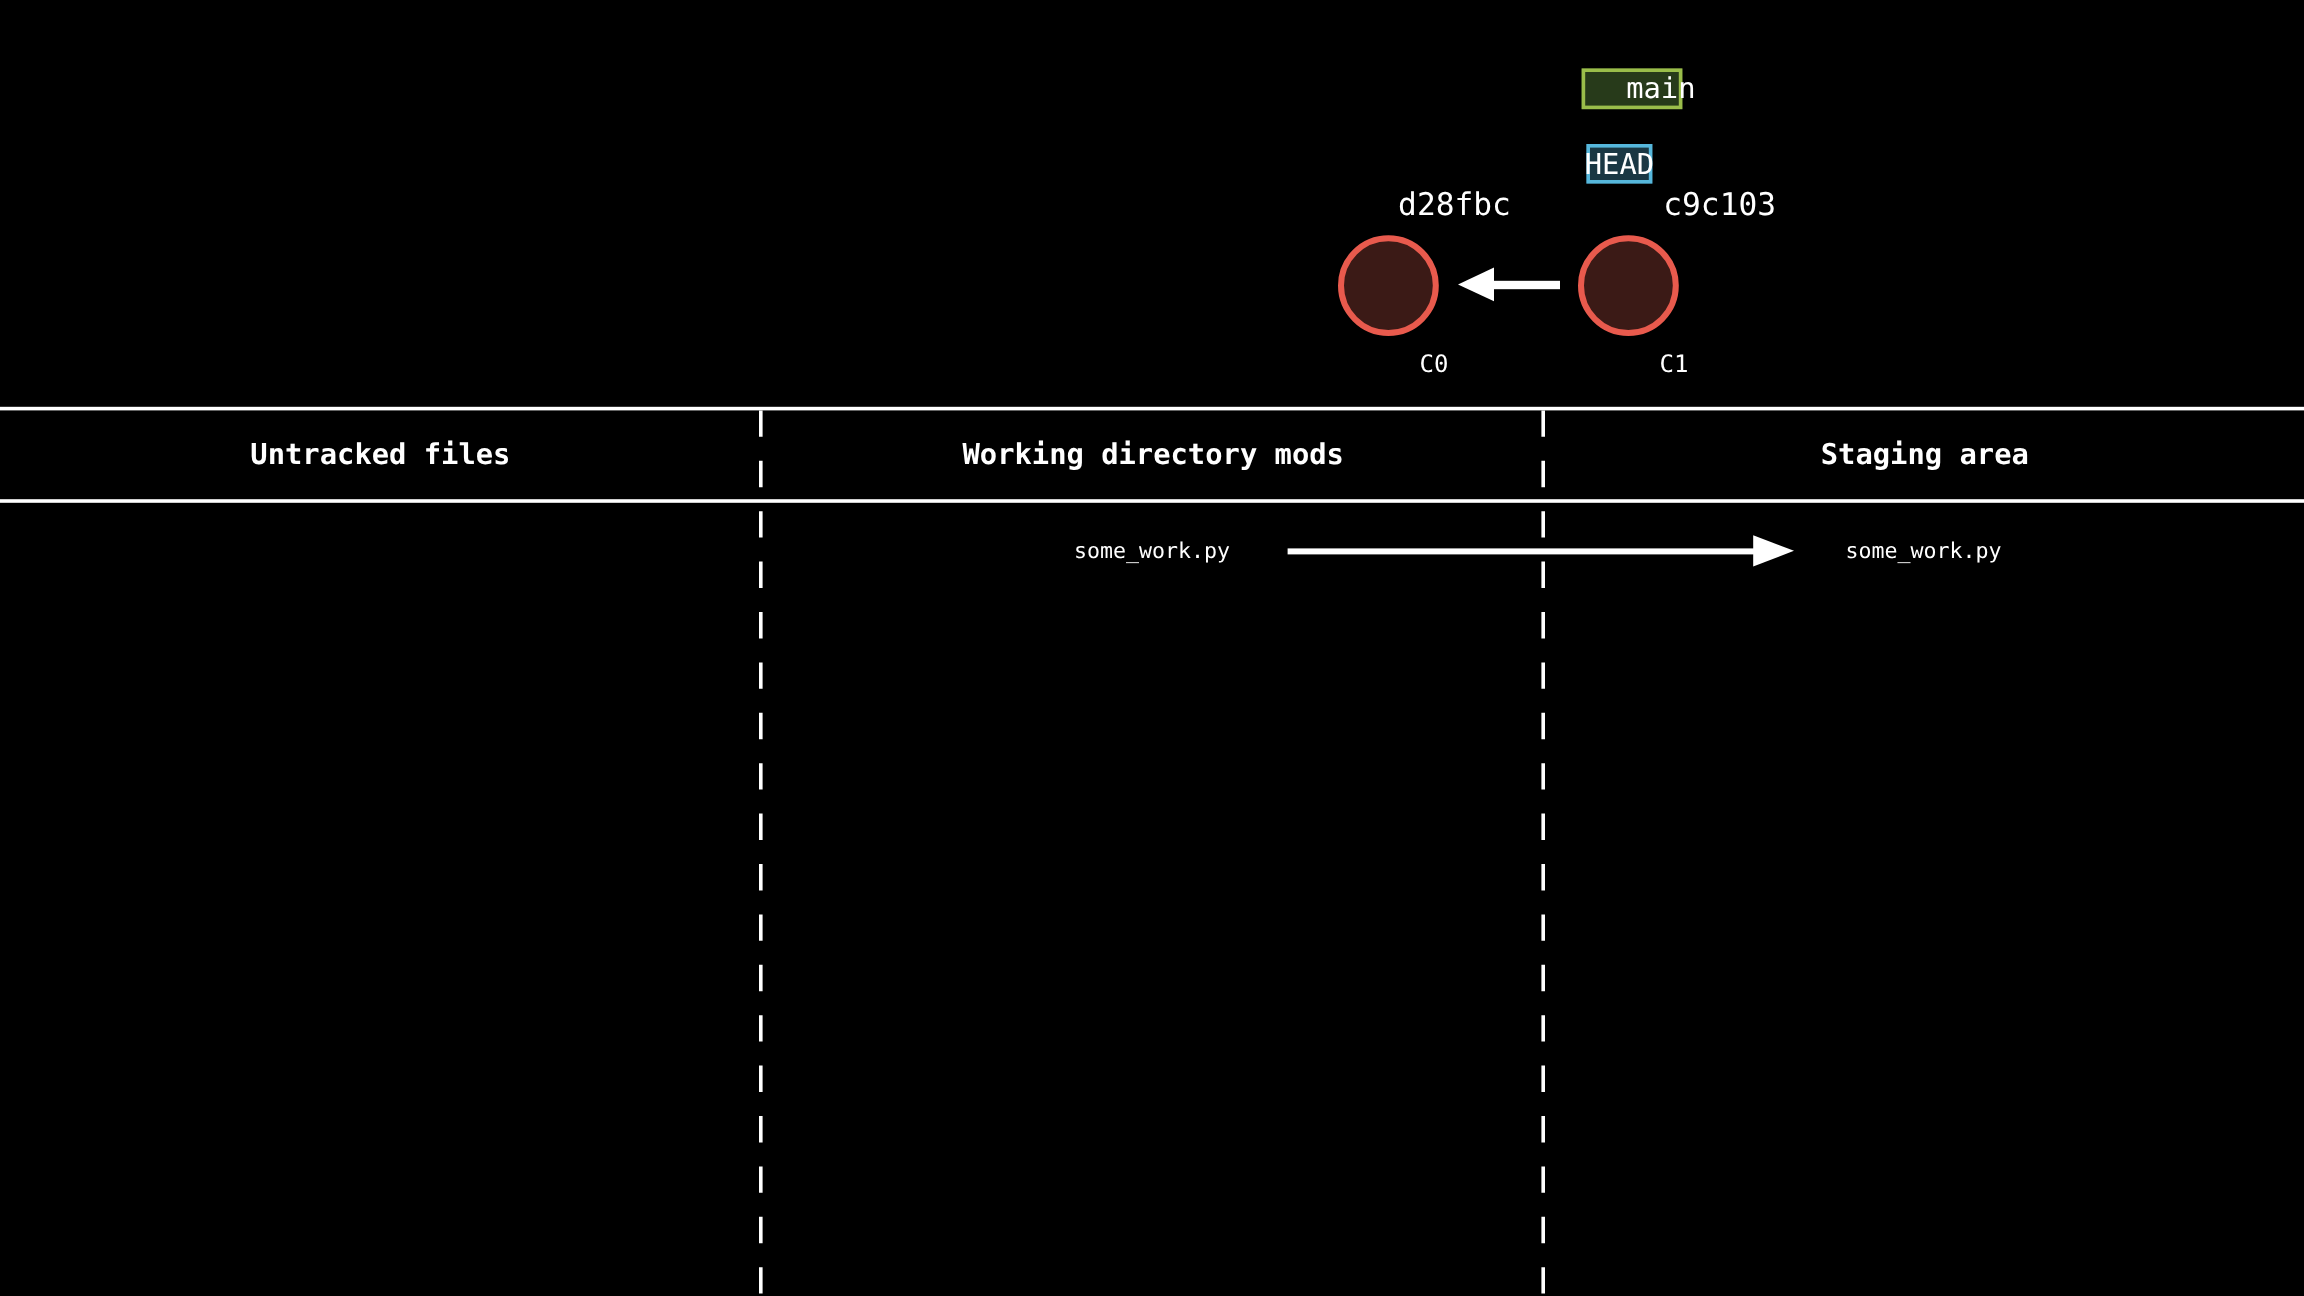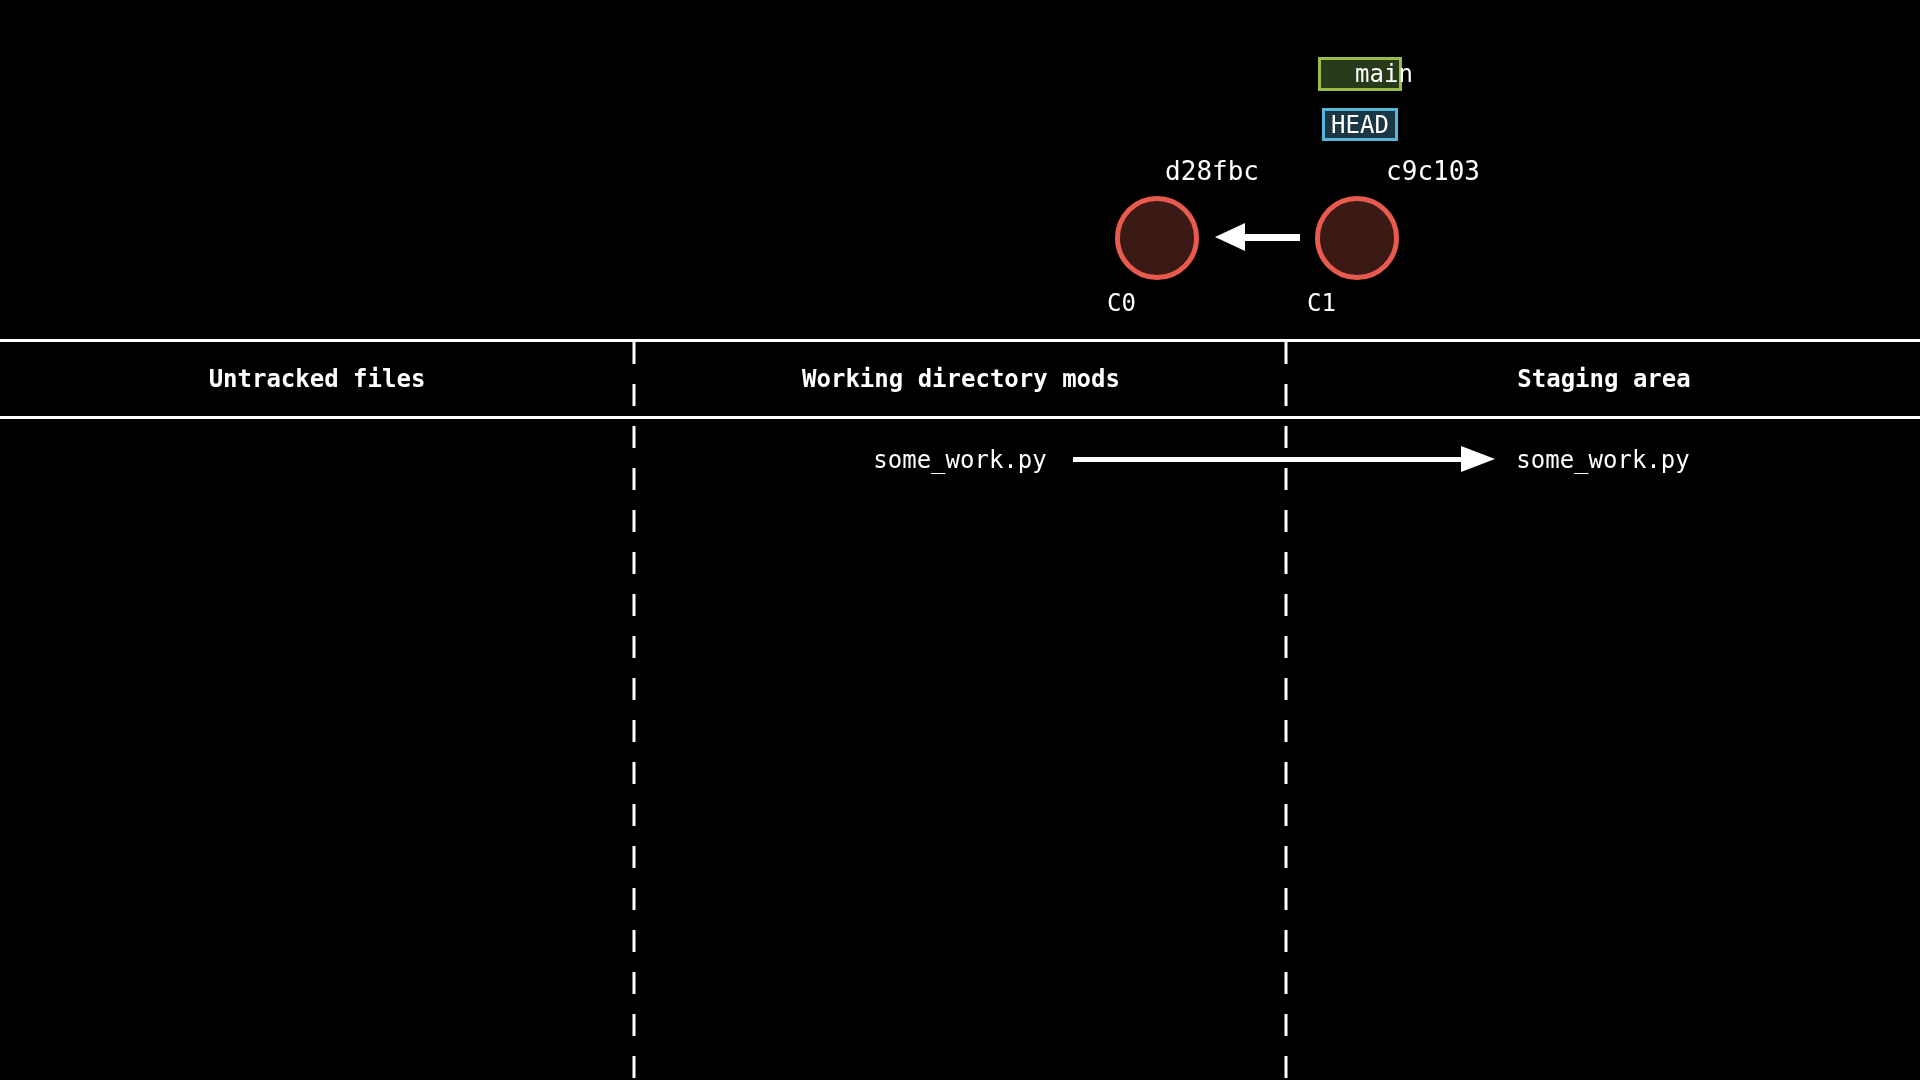--- a/index.html
+++ b/index.html
@@ -28,41 +28,41 @@
     display: flex; align-items: center; justify-content: center;
     font-size: 24px; line-height: 1;
   }
   .badge-main {
     left: 1318px; top: 57px; width: 84px; height: 34px;
     border: 3px solid var(--branch_border);
     background: var(--branch_bg);
     padding-left: 48px;
   }
   .badge-head {
-    left: 1322px; top: 108px; width: 76px; height: 33px;
+    left: 1322px; top: 120px; width: 55px; height: 33px;
     border: 3px solid var(--head_border);
     background: var(--head_bg);
   }
   .hash-label {
     position: absolute; width: 200px; text-align: right;
     font-size: 26px; line-height: 30px; top: 156px;
   }
   .hash-c0 { left: 1059px; }
   .hash-c1 { left: 1280px; }
   .commit-circle {
     position: absolute; width: 84px; height: 84px; top: 196px;
     border: 5px solid var(--commit_border);
     background: var(--commit_fill);
     border-radius: 50%;
   }
   .circle-c0 { left: 1115px; }
   .circle-c1 { left: 1315px; }
   .commit-name {
-    position: absolute; width: 100px; text-align: left;
-    font-size: 24px; line-height: 22px; top: 292px;
+    position: absolute; width: 100px; text-align: right;
+    font-size: 20px; line-height: 22px; top: 292px;
   }
   .name-c0 { left: 1107px; }
   .name-c1 { left: 1307px; }
 
   .parent-arrow-shaft {
     position: absolute; left: 1244px; top: 234px;
     width: 56px; height: 7px; background: var(--foreground);
   }
   .parent-arrow-head {
     position: absolute; left: 1215px; top: 223px;
@@ -86,21 +86,21 @@
     font-weight: bold; font-size: 24px;
   }
   .col-header-1 { left: 0; width: 634px; }
   .col-header-2 { left: 636px; width: 650px; }
   .col-header-3 { left: 1288px; width: 632px; }
 
   .dividers { position: absolute; left: 0; top: 0; width: 1920px; height: 1080px; }
 
   .file-label {
     position: absolute; top: 444px; height: 32px; width: 600px;
-    text-align: center; font-size: 24px; line-height: 32px;
+    text-align: center; font-size: 18px; line-height: 32px;
   }
   .file-working { left: 660px; }
   .file-staged  { left: 1303px; }
 
   .stage-arrow-shaft {
     position: absolute; left: 1073px; top: 457px;
     width: 390px; height: 5px; background: var(--foreground);
   }
   .stage-arrow-head {
     position: absolute; left: 1461px; top: 446px;

